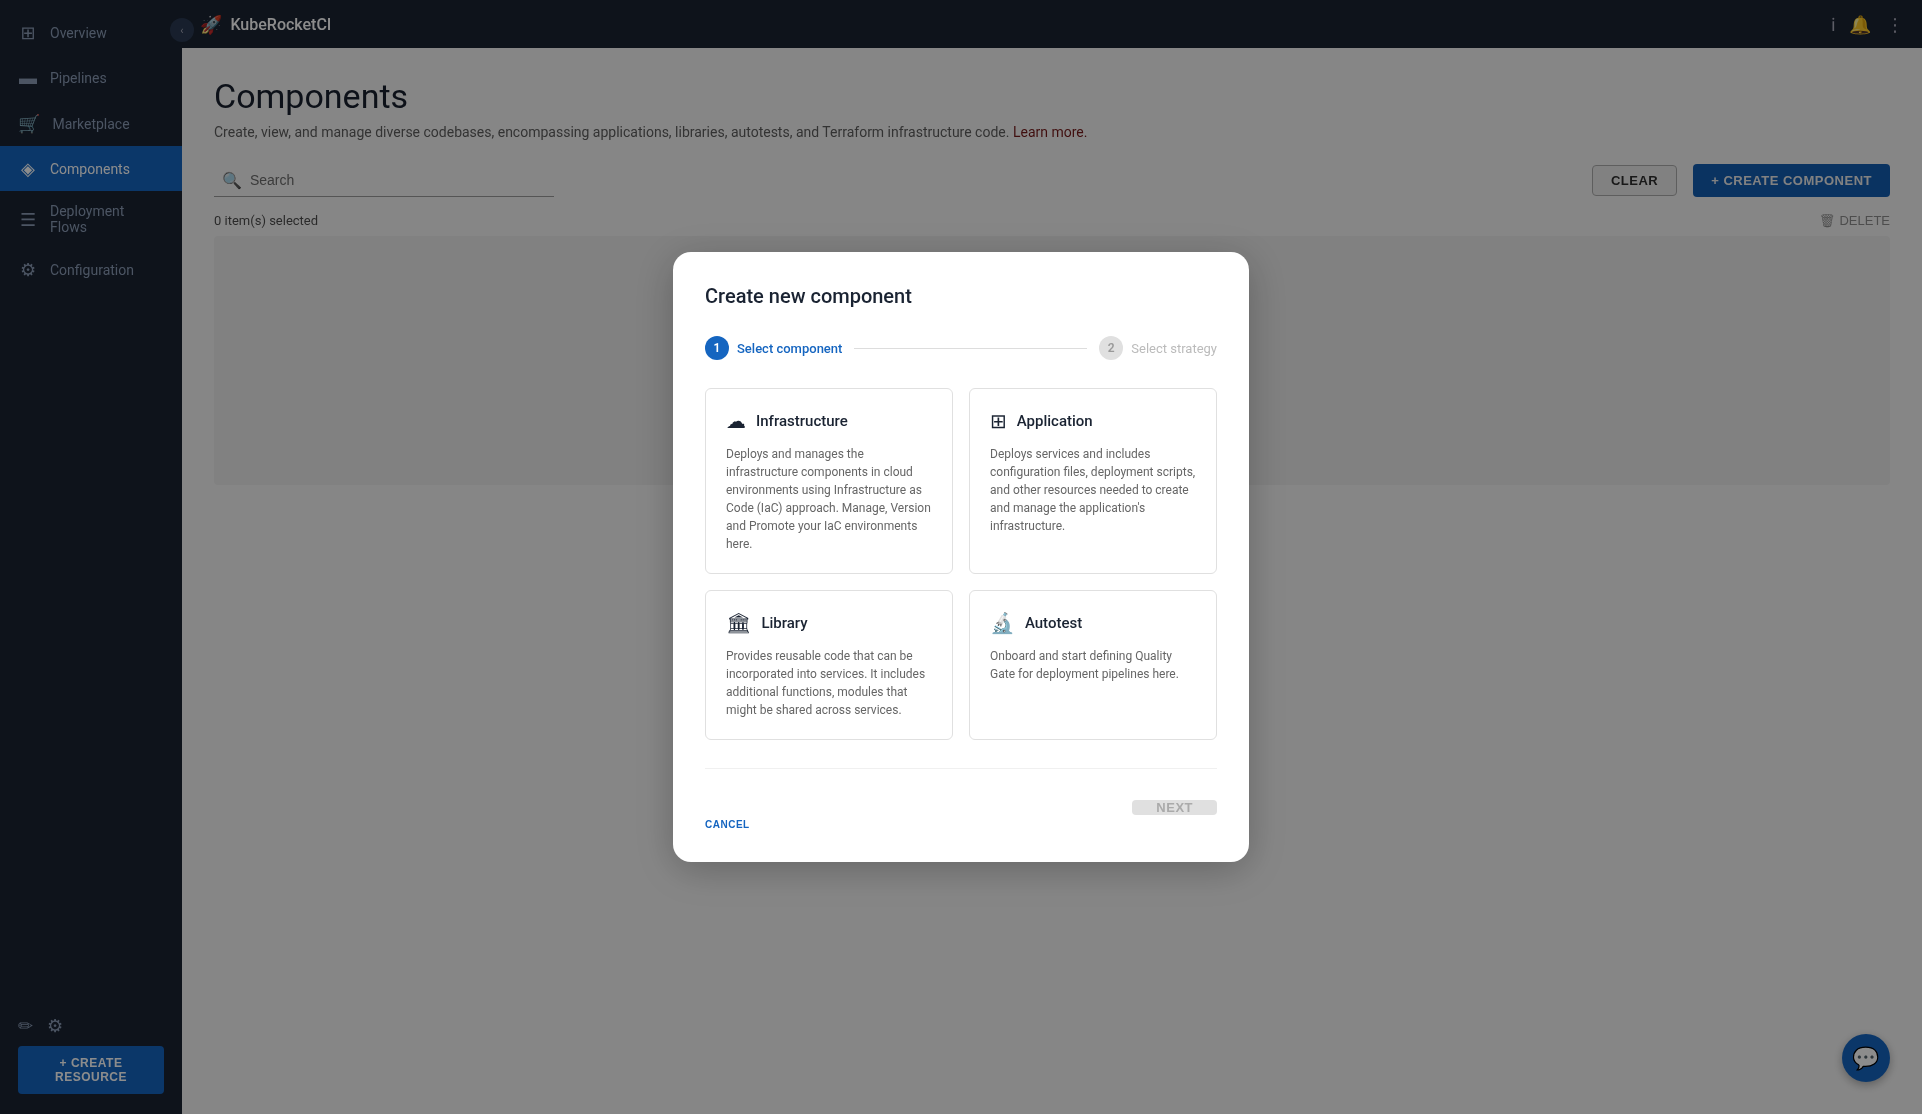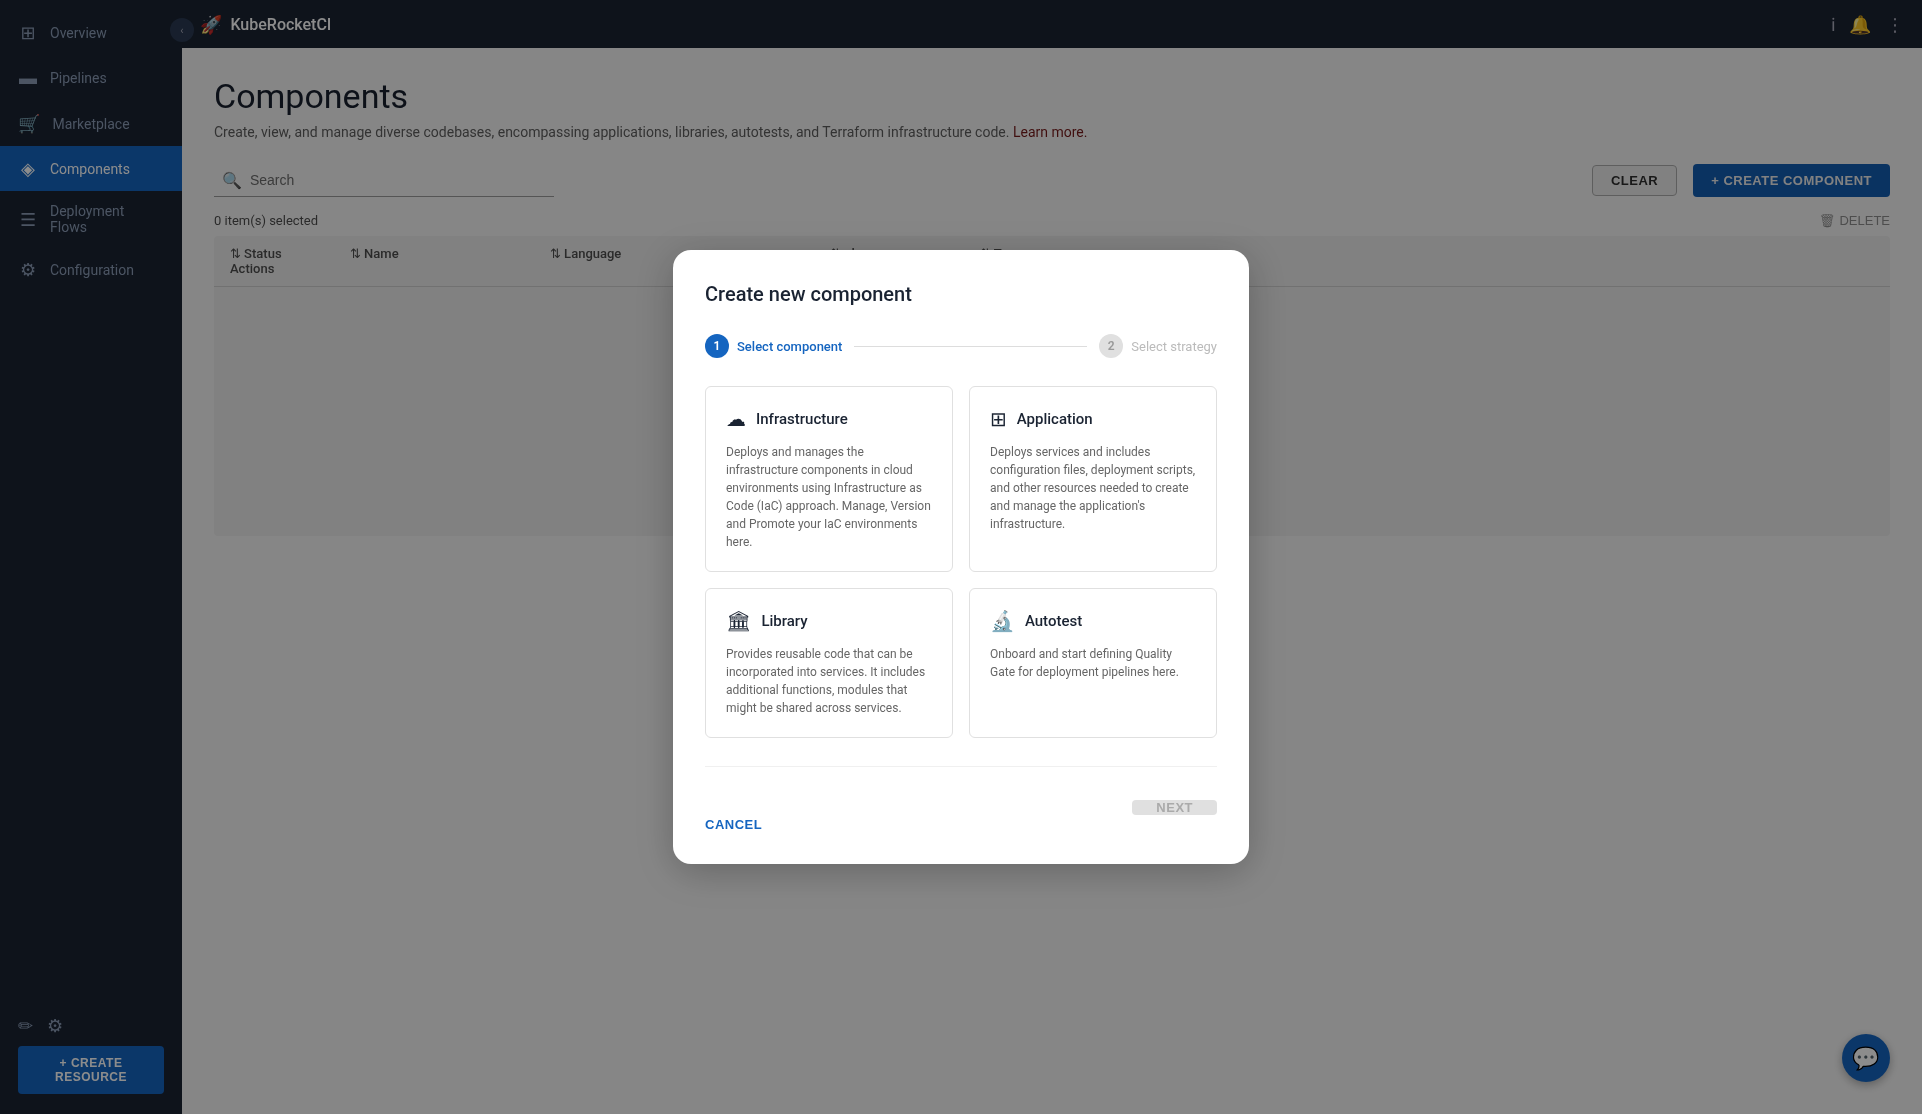--- a/index.html
+++ b/index.html
@@ -371,21 +371,21 @@
       display: flex;
       align-items: center;
       justify-content: space-between;
       padding-top: 8px;
       border-top: 1px solid #f0f0f0;
     }
     .cancel-btn {
       background: none;
       border: none;
       color: #1565c0;
-      font-size: 13px;
+      font-size: 10px;
       font-weight: 600;
       cursor: pointer;
       letter-spacing: 0.5px;
       padding: 8px 0;
       margin-top: 34px;
     }
     .next-btn {
       background: #e0e0e0;
       color: #aaa;
       border: none;
@@ -471,29 +471,20 @@
 
     <div class="items-bar">
       <span>0 item(s) selected</span>
       <button class="delete-btn">
         <span>🗑</span>
         <span>DELETE</span>
       </button>
     </div>
 
     <div class="table-container">
-      <div class="table-header">
-        <span>⇅ Status</span>
-        <span>⇅ Name</span>
-        <span>⇅ Language</span>
-        <span></span>
-        <span>⇅ ol</span>
-        <span>⇅ Type</span>
-        <span>Actions</span>
-      </div>
       <div class="table-body"></div>
       <div class="pagination">
         <span>Rows per page:</span>
         <select>
           <option>15</option>
           <option>25</option>
           <option>50</option>
         </select>
         <span>0–0 of 0</span>
         <div class="page-nav">

